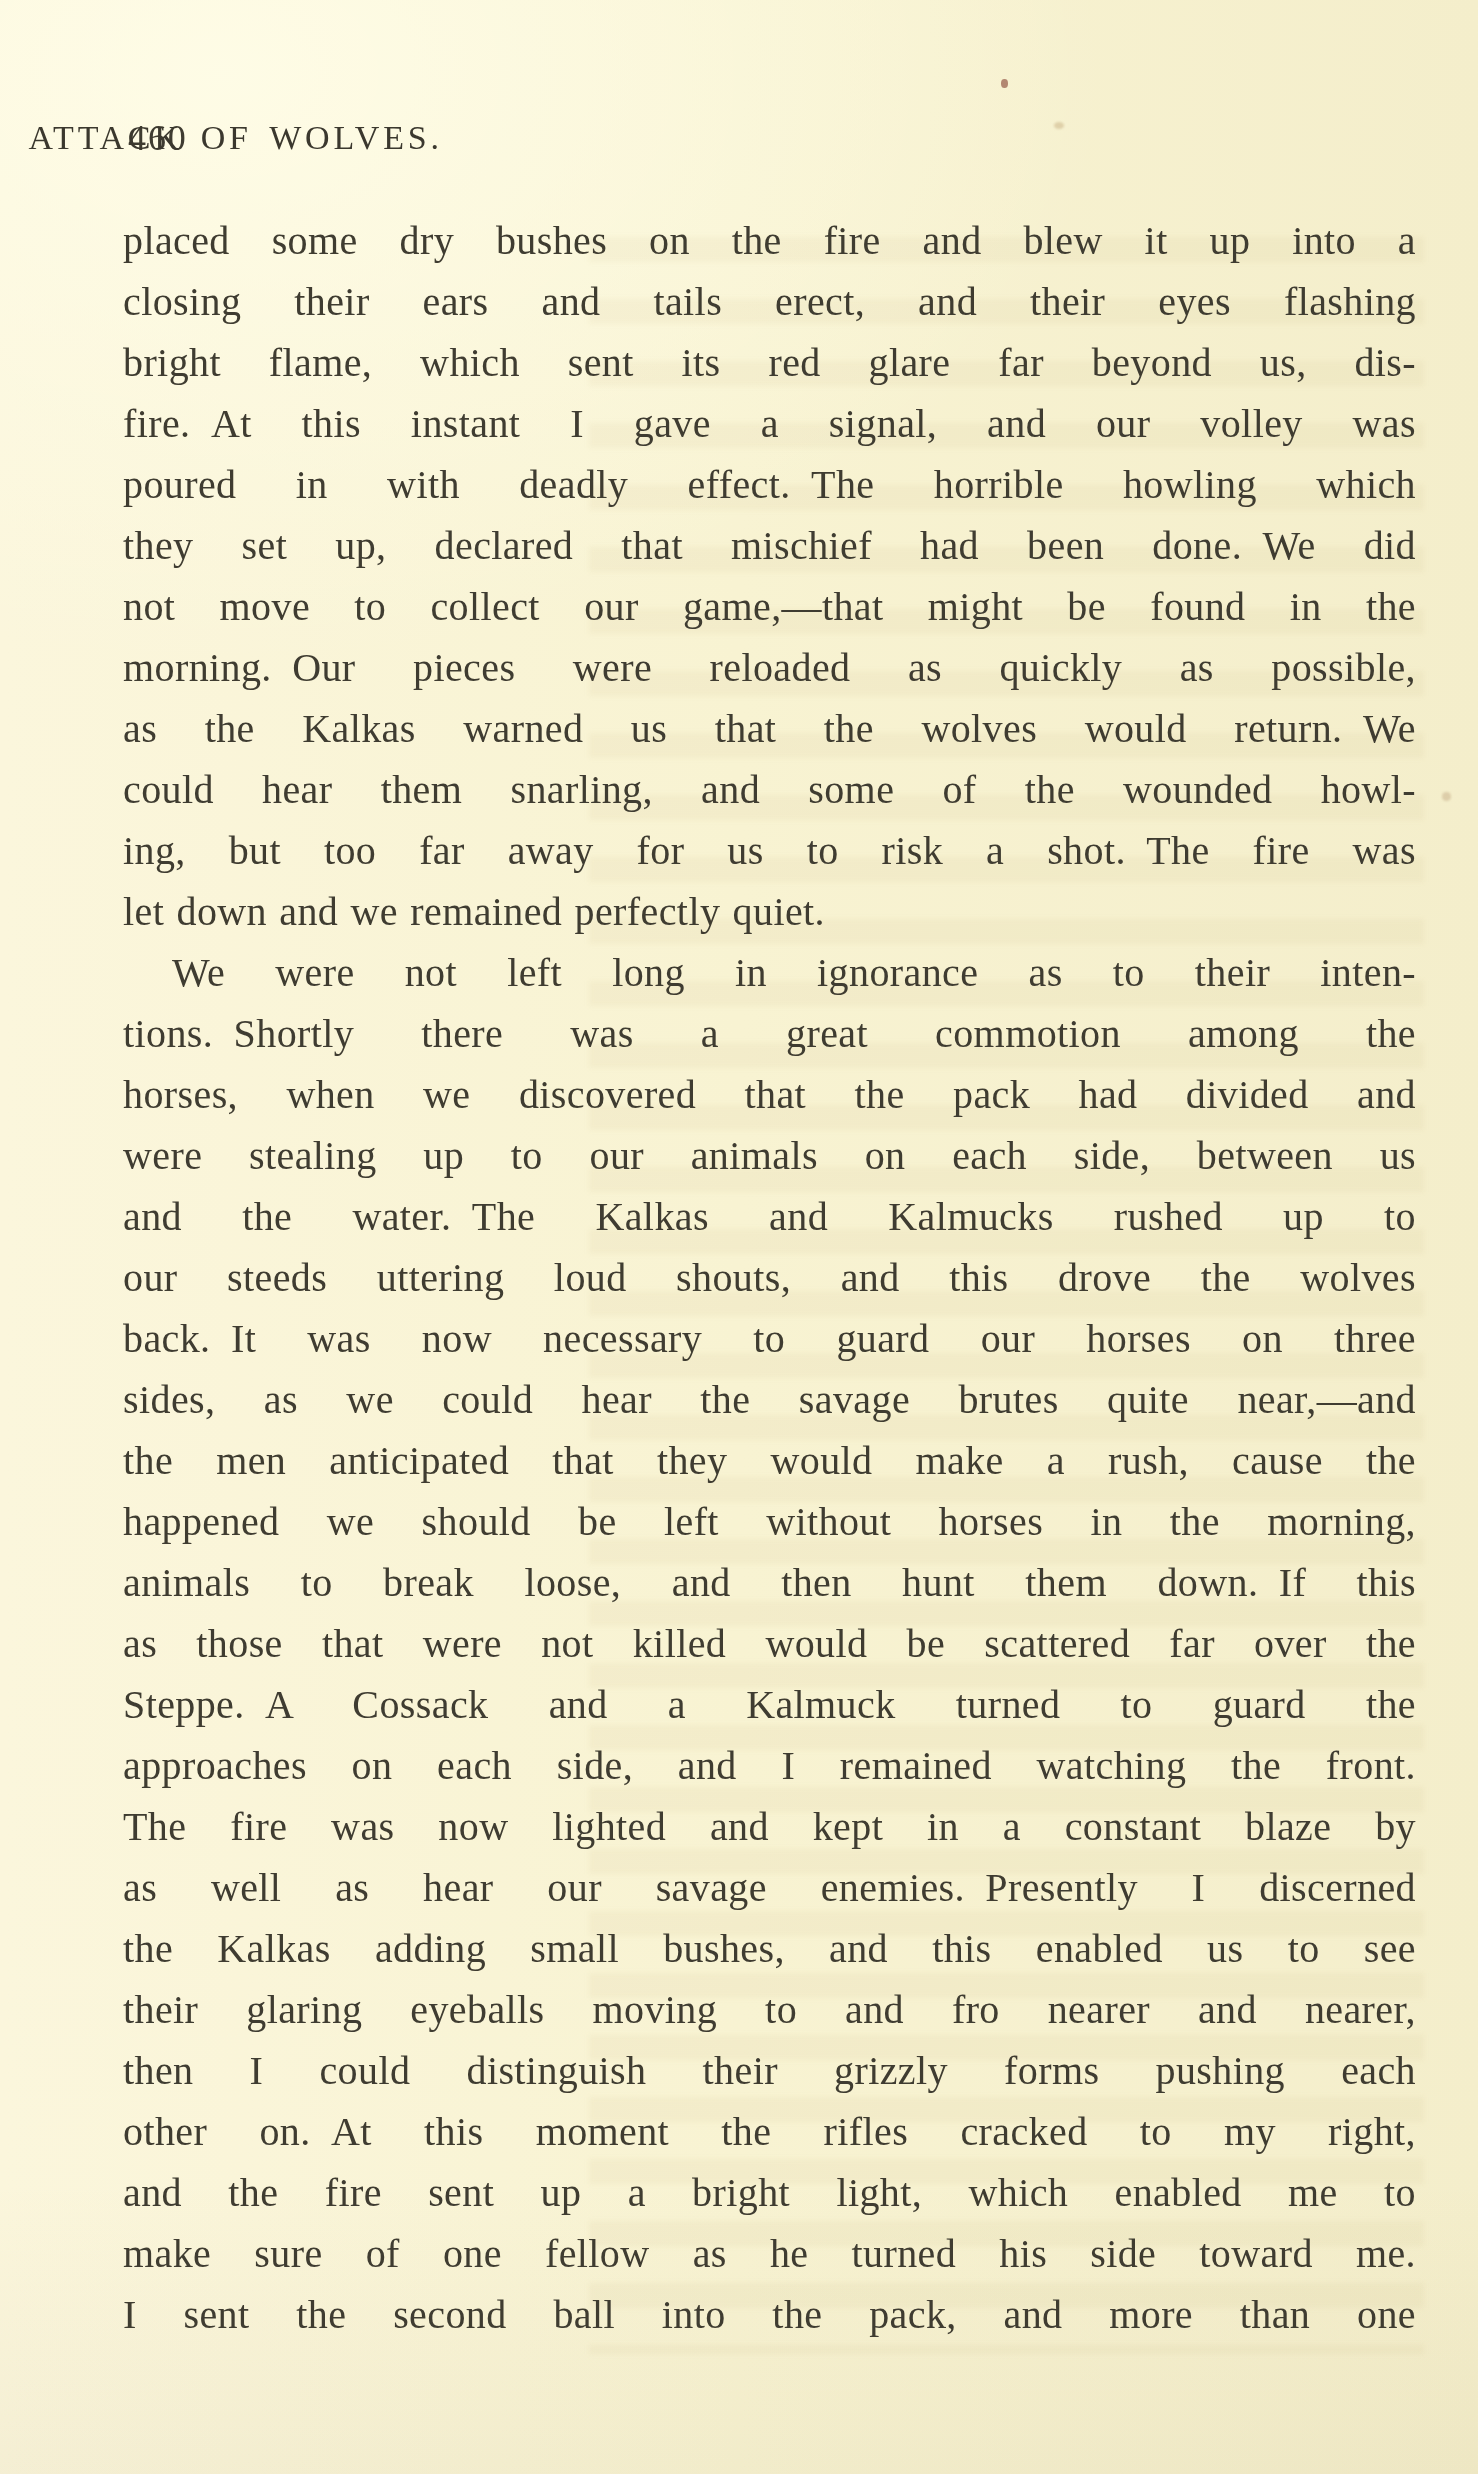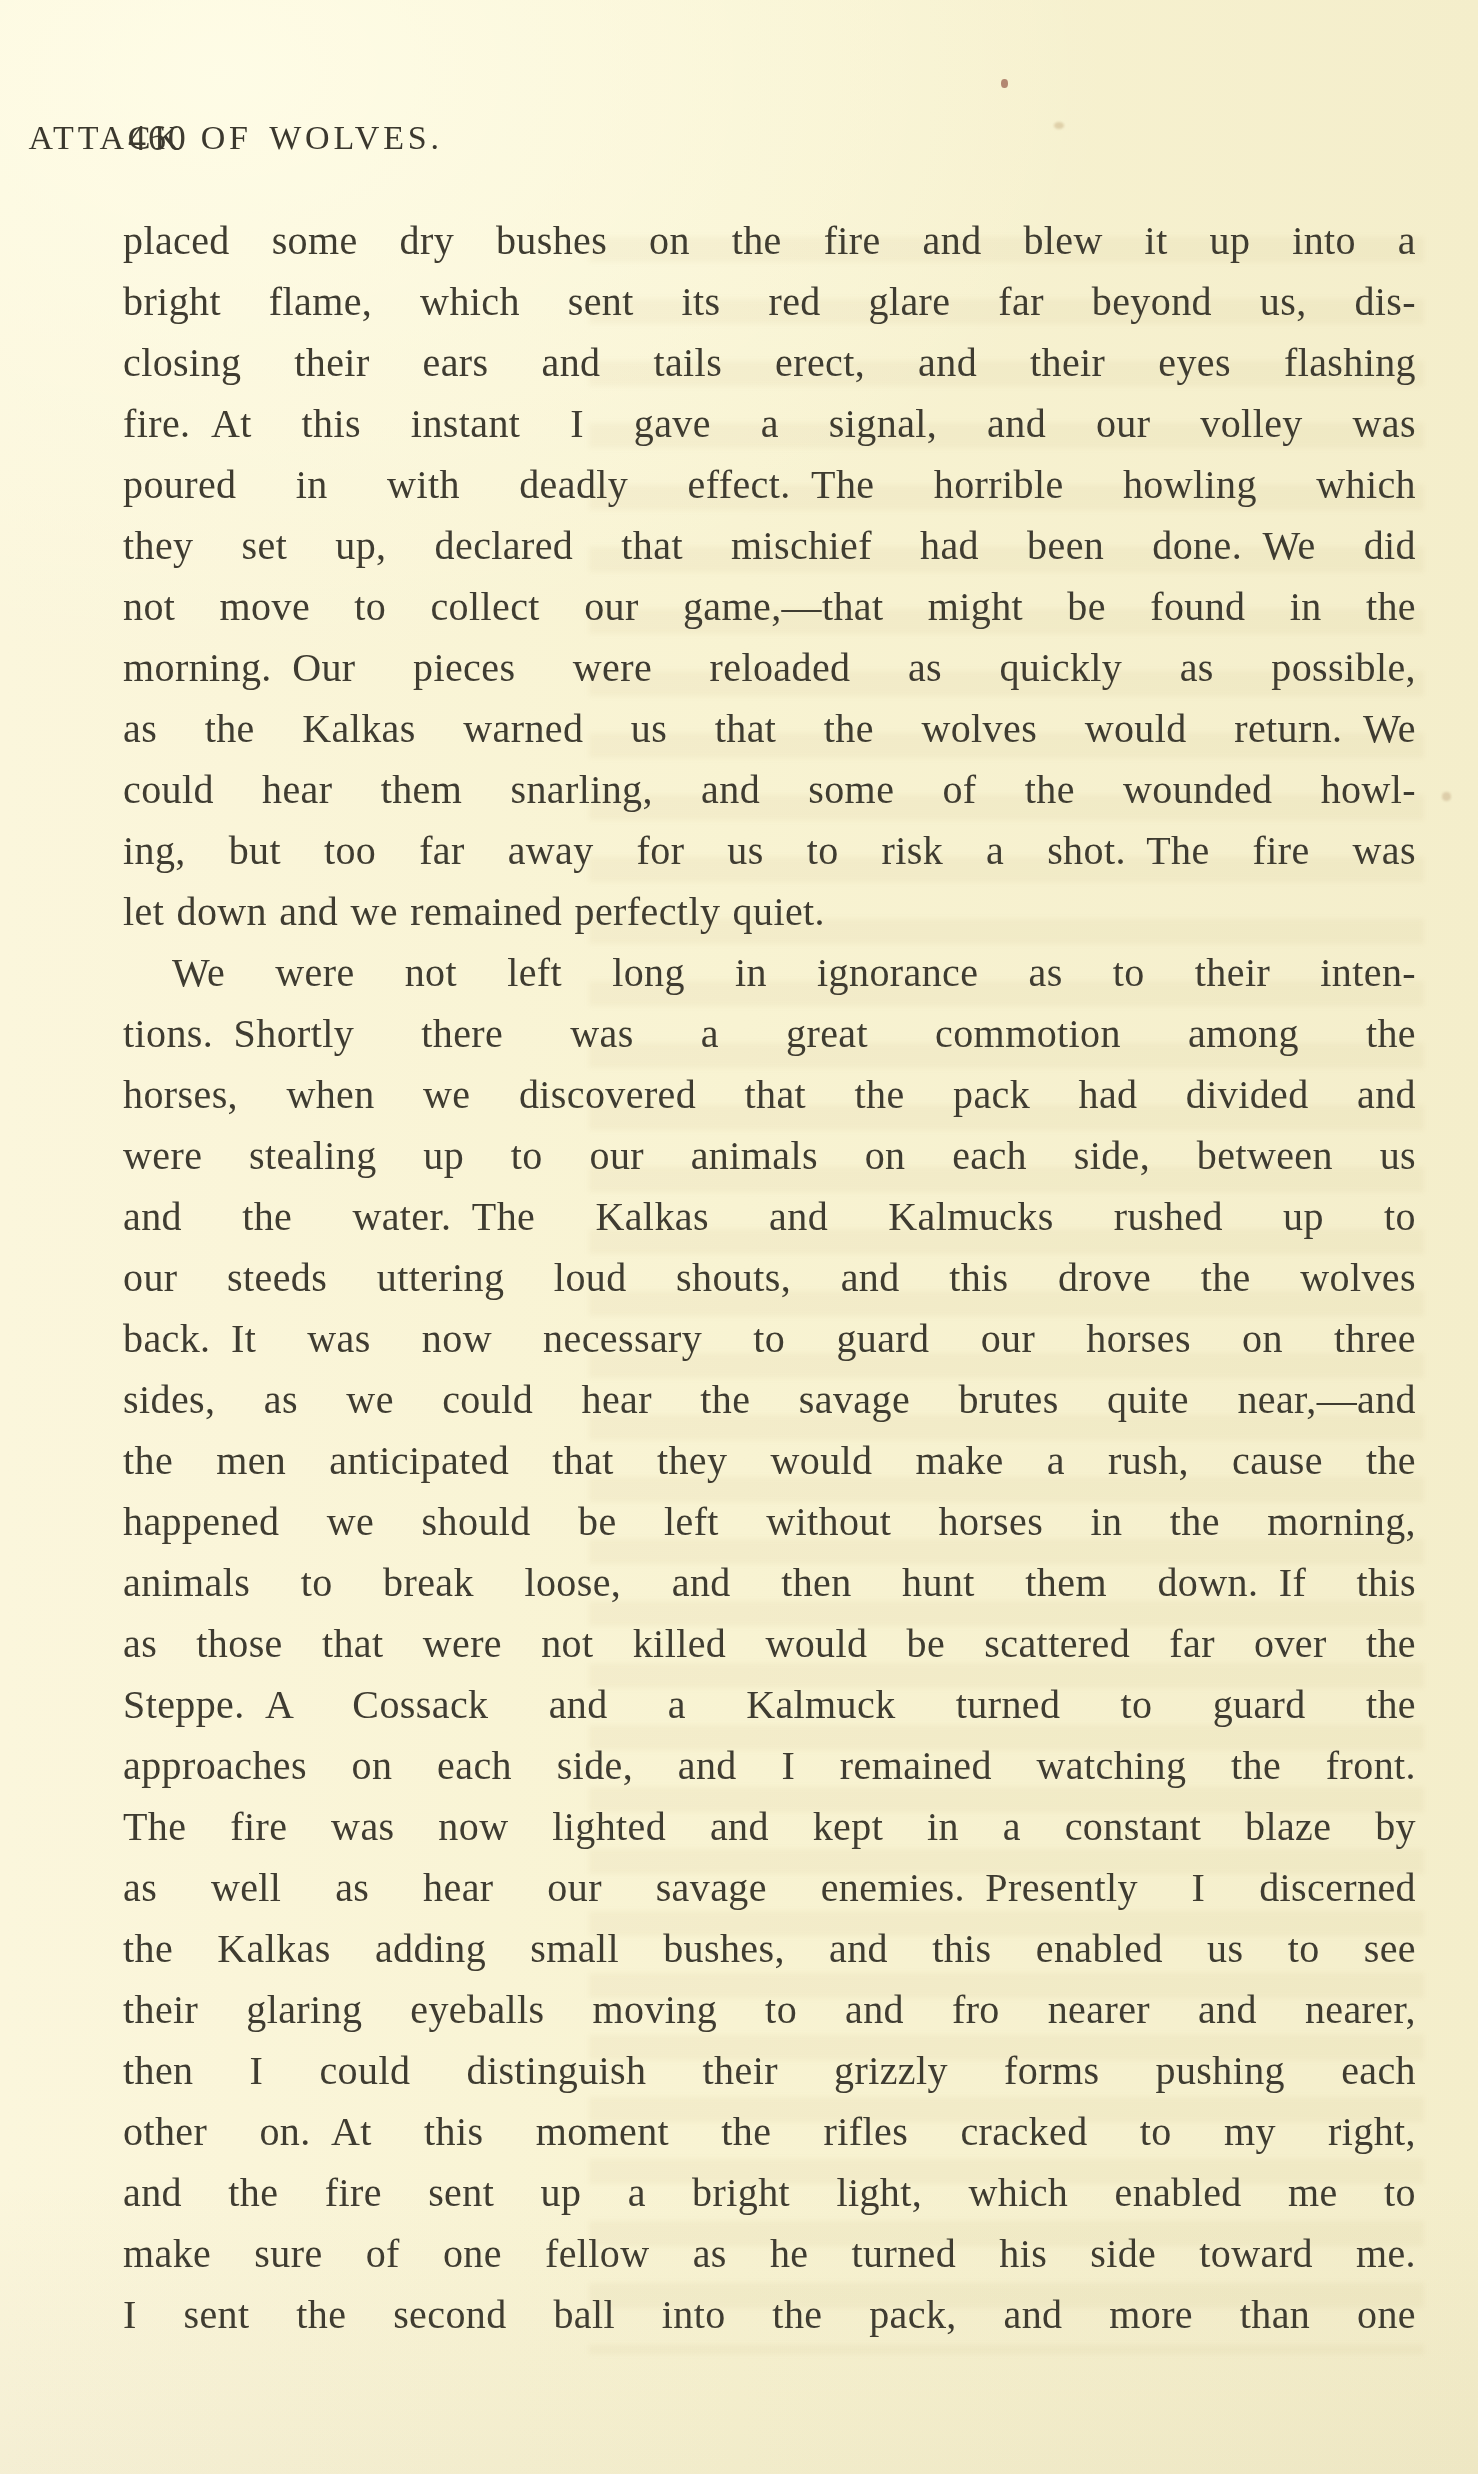--- a/index.html
+++ b/index.html
@@ -93,22 +93,22 @@
 <div class="page">
   <div class="ghost"></div>
 
   <header class="running-head">
     <span class="page-num">460</span>
     <span class="head-title">ATTACK OF WOLVES.</span>
   </header>
 
   <main class="text-block">
       <div class="line">placed some dry bushes on the fire and blew it up into a</div>
+      <div class="line">closing their ears and tails erect, and their eyes flashing</div>
       <div class="line">bright flame, which sent its red glare far beyond us, dis-</div>
-      <div class="line">closing their ears and tails erect, and their eyes flashing</div>
       <div class="line">fire. At this instant I gave a signal, and our volley was</div>
       <div class="line">poured in with deadly effect. The horrible howling which</div>
       <div class="line">they set up, declared that mischief had been done. We did</div>
       <div class="line">not move to collect our game,—that might be found in the</div>
       <div class="line">morning. Our pieces were reloaded as quickly as possible,</div>
       <div class="line">as the Kalkas warned us that the wolves would return. We</div>
       <div class="line">could hear them snarling, and some of the wounded howl-</div>
       <div class="line">ing, but too far away for us to risk a shot. The fire was</div>
       <div class="line flush">let down and we remained perfectly quiet.</div>
       <div class="line indent">We were not left long in ignorance as to their inten-</div>

